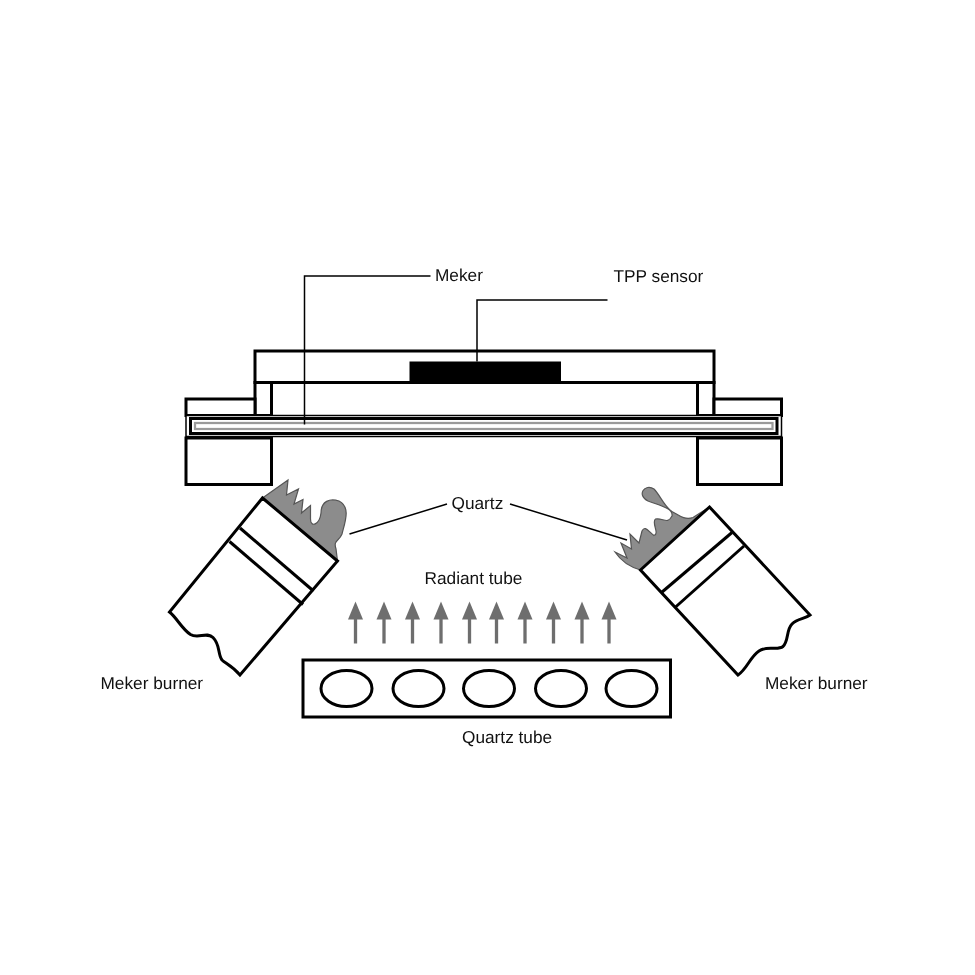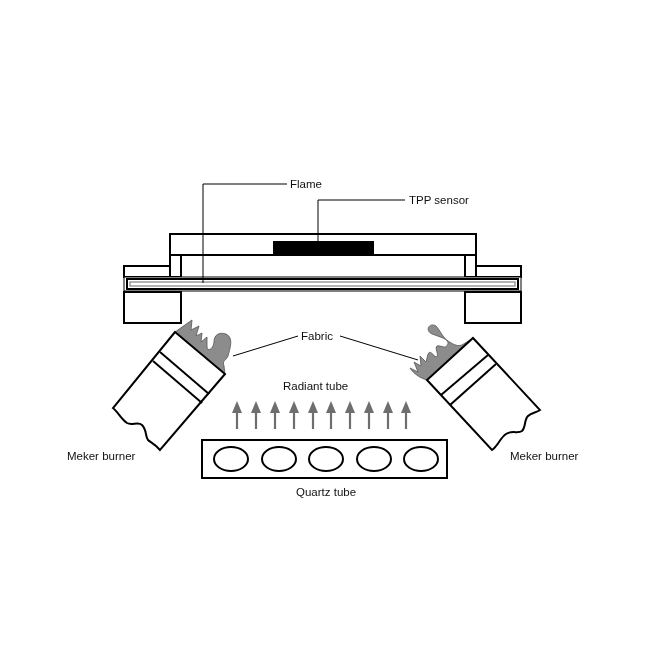--- a/index.html
+++ b/index.html
@@ -115,19 +115,19 @@
   <g fill="#ffffff" stroke="#000" stroke-width="2">
     <rect x="202" y="440" width="245" height="38"></rect>
     <ellipse cx="231" cy="459" rx="17" ry="12"></ellipse>
     <ellipse cx="279" cy="459" rx="17" ry="12"></ellipse>
     <ellipse cx="326" cy="459" rx="17" ry="12"></ellipse>
     <ellipse cx="374" cy="459" rx="17" ry="12"></ellipse>
     <ellipse cx="421" cy="459" rx="17" ry="12"></ellipse>
   </g>
 </svg>
 
-<div class="lbl" style="left:290px; top:177px;">Flame</div>
-<div class="lbl" style="left:409px; top:193px;text-align:center;">TPP sensor</div>
-<div class="lbl" style="left:301px; top:329px;">Fabric</div>
+<div class="lbl" style="left:290px; top:177px;">Meker</div>
+<div class="lbl" style="left:409px; top:178px;text-align:center;">TPP sensor</div>
+<div class="lbl" style="left:301px; top:329px;">Quartz</div>
 <div class="lbl" style="left:283px; top:379px;">Radiant tube</div>
 <div class="lbl" style="left:67px; top:449px;">Meker burner</div>
 <div class="lbl" style="left:510px; top:449px;">Meker burner</div>
-<div class="lbl" style="left:296px; top:485px;">Quartz tube</div>
+<div class="lbl" style="left:308px; top:485px;">Quartz tube</div>
 
 </body></html>

